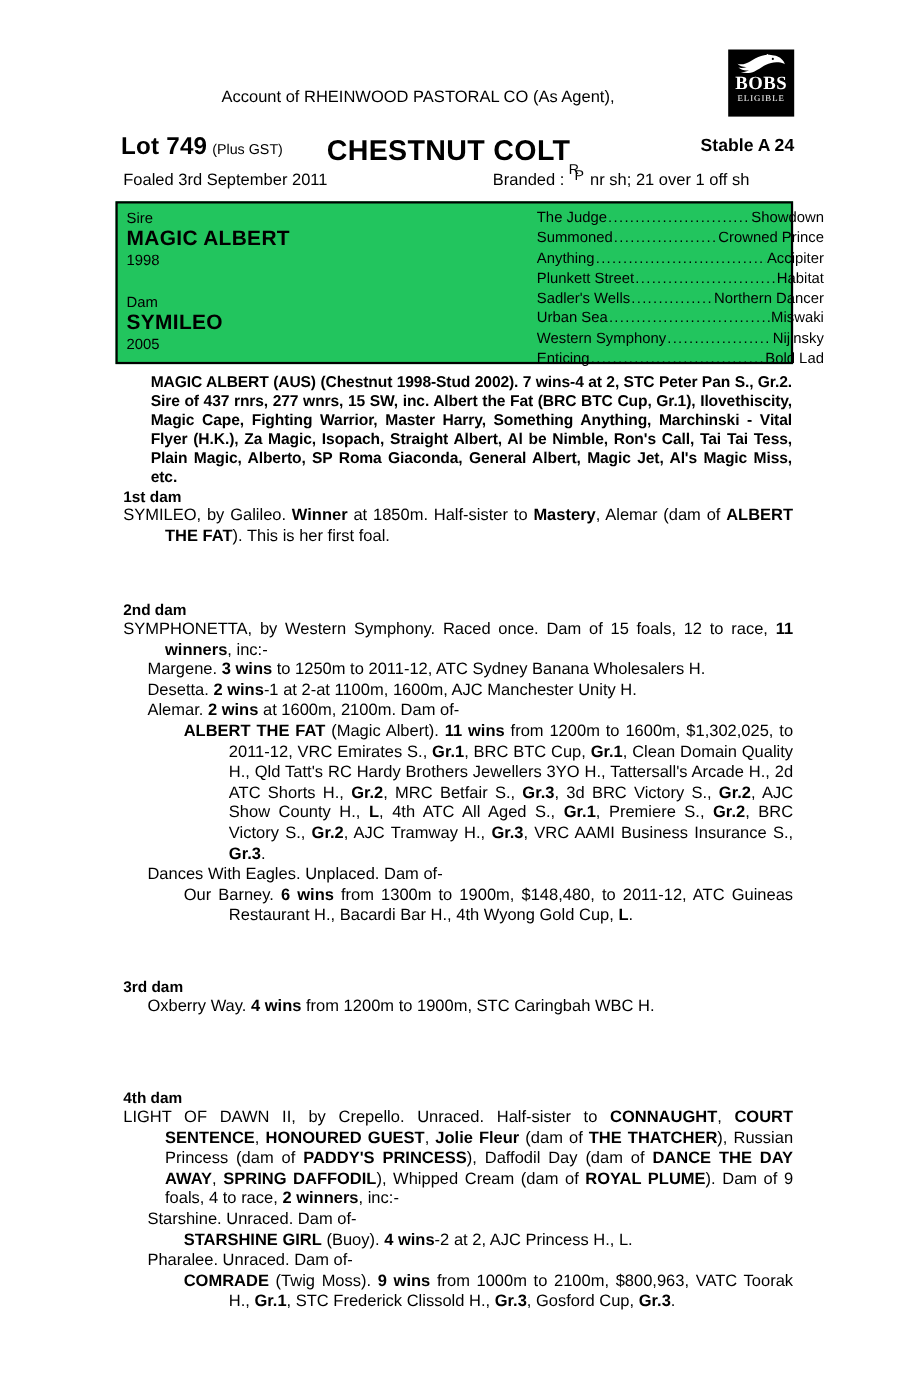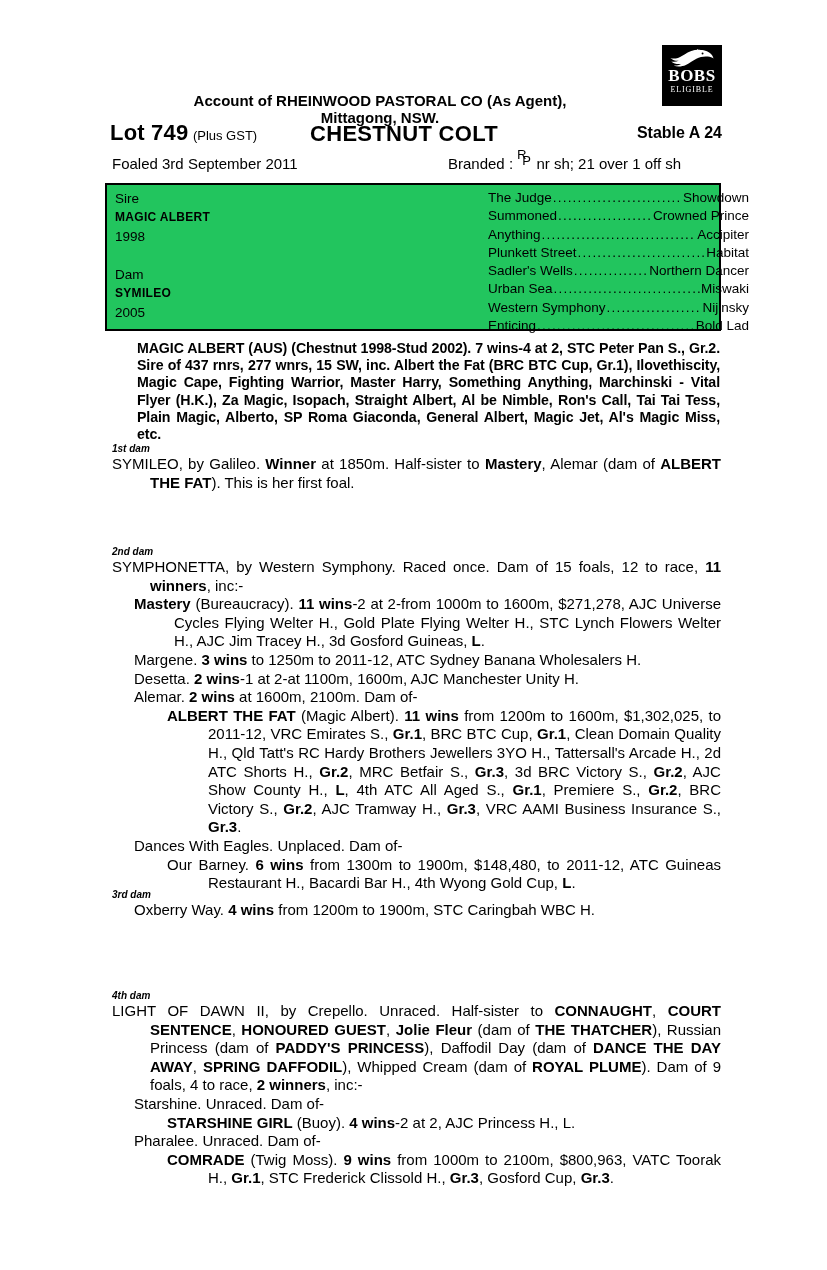--- a/index.html
+++ b/index.html
@@ -56,26 +56,26 @@
     color: #ffffff;
     font-family: "Liberation Serif", serif;
     font-size: 8px;
     font-weight: normal;
     letter-spacing: 0.9px;
     line-height: 10px;
   }
 
   .account {
     position: absolute;
-    top: 92px;
+    top: 80px;
     left: 110px;
     width: 540px;
     text-align: center;
     font-size: 15px;
-    font-weight: bold;
+    font-weight: normal;
     line-height: 17px;
   }
 
   .lot-row {
     position: absolute;
     top: 120px;
     left: 110px;
     width: 612px;
     height: 26px;
   }
@@ -90,23 +90,23 @@
     font-weight: bold;
     letter-spacing: 0.2px;
   }
   .lot-gst {
     font-size: 13px;
     font-weight: normal;
     letter-spacing: 0;
   }
   .lot-title {
     position: absolute;
-    left: 200px;
+    left: 187px;
     top: 1px;
-    font-size: 22px;
+    font-size: 26px;
     font-weight: bold;
     letter-spacing: 0.3px;
     white-space: nowrap;
   }
   .lot-stable {
     position: absolute;
     right: 0;
     top: 4px;
     font-size: 16px;
     font-weight: bold;
@@ -186,21 +186,21 @@
   .ped-col-c {
     position: absolute;
     left: 345px;
     top: 4px;
     right: 6px;
     font-size: 13.5px;
     line-height: 18.3px;
   }
   .ped-strong {
     font-weight: bold;
-    font-size: 12px;
+    font-size: 19px;
     letter-spacing: 0.3px;
   }
   .ped-b-spacer { height: 19px; }
   .ped-gap { height: 19px; }
 
   .leader-row {
     display: flex;
     align-items: baseline;
     width: 100%;
     white-space: nowrap;
@@ -230,24 +230,23 @@
     letter-spacing: -0.1px;
   }
 
   
   .dam-section {
     position: absolute;
     left: 112px;
     width: 609px;
   }
   .dam-head {
-    font-size: 10px;
+    font-size: 14px;
     font-weight: bold;
     margin-bottom: 1px;
-    font-style: italic;
   }
   .dam-body {
     font-size: 15px;
     line-height: 18.6px;
     text-align: justify;
   }
   .lvl0 {
     padding-left: 38px;
     text-indent: -38px;
     text-align: justify;
@@ -274,21 +273,20 @@
       <path fill="#ffffff" d="M70 4 C58 2 44 7 33 14 C26 18 20 22 13 23 C8 23.5 4 23 1 22 C6 27 13 29 20 28.5 C14 31 8 31 3 30 C9 35 17 37 25 35.5 C20 38.5 14 39.5 8 39 C16 42.5 27 42 36 38 C45 34 52 28 60 24 C68 20 77 18 86 19 C91 19.5 96 21 99 23 C97 16 91 10 84 7 C79 5 74 4.2 70 4 Z"></path>
       <circle fill="#000000" cx="74" cy="12" r="2.2"></circle>
       <path fill="#ffffff" d="M63 2 C66 5 69 8 71 12 C67 10 63 7 61 3 Z"></path>
     </svg>
     <div class="bobs-word">BOBS</div>
     <div class="bobs-sub">ELIGIBLE</div>
   </div>
 
   <div class="account">
     <div>Account of RHEINWOOD PASTORAL CO (As Agent),</div>
-    <div>Mittagong, NSW.</div>
   </div>
 
   <div class="lot-row">
     <div class="lot-left">
       <span class="lot-num">Lot 749</span>
       <span class="lot-gst">(Plus GST)</span>
     </div>
     <div class="lot-title">CHESTNUT COLT</div>
     <div class="lot-stable">Stable A 24</div>
   </div>
@@ -358,21 +356,20 @@
       <div class="dam-section" style="top: 443px;">
         <div class="dam-head">1st dam</div>
         <div class="dam-body">
           <div class="lvl0">SYMILEO, by Galileo. <b>Winner</b> at 1850m. Half-sister to <b>Mastery</b>, Alemar (dam of <b>ALBERT THE FAT</b>). This is her first foal.</div>
         </div>
       </div>
       <div class="dam-section" style="top: 546px;">
         <div class="dam-head">2nd dam</div>
         <div class="dam-body">
           <div class="lvl0">SYMPHONETTA, by Western Symphony. Raced once. Dam of 15 foals, 12 to race, <b>11 winners</b>, inc:-</div>
-          <div class="lvl1"><b>Mastery</b> (Bureaucracy). <b>11 wins</b>-2 at 2-from 1000m to 1600m, $271,278, AJC Universe Cycles Flying Welter H., Gold Plate Flying Welter H., STC Lynch Flowers Welter H., AJC Jim Tracey H., 3d Gosford Guineas, <b>L</b>.</div>
           <div class="lvl1">Margene. <b>3 wins</b> to 1250m to 2011-12, ATC Sydney Banana Wholesalers H.</div>
           <div class="lvl1">Desetta. <b>2 wins</b>-1 at 2-at 1100m, 1600m, AJC Manchester Unity H.</div>
           <div class="lvl1">Alemar. <b>2 wins</b> at 1600m, 2100m. Dam of-</div>
           <div class="lvl2"><b>ALBERT THE FAT</b> (Magic Albert). <b>11 wins</b> from 1200m to 1600m, $1,302,025, to 2011-12, VRC Emirates S., <b>Gr.1</b>, BRC BTC Cup, <b>Gr.1</b>, Clean Domain Quality H., Qld Tatt's RC Hardy Brothers Jewellers 3YO H., Tattersall's Arcade H., 2d ATC Shorts H., <b>Gr.2</b>, MRC Betfair S., <b>Gr.3</b>, 3d BRC Victory S., <b>Gr.2</b>, AJC Show County H., <b>L</b>, 4th ATC All Aged S., <b>Gr.1</b>, Premiere S., <b>Gr.2</b>, BRC Victory S., <b>Gr.2</b>, AJC Tramway H., <b>Gr.3</b>, VRC AAMI Business Insurance S., <b>Gr.3</b>.</div>
           <div class="lvl1">Dances With Eagles. Unplaced. Dam of-</div>
           <div class="lvl2">Our Barney. <b>6 wins</b> from 1300m to 1900m, $148,480, to 2011-12, ATC Guineas Restaurant H., Bacardi Bar H., 4th Wyong Gold Cup, <b>L</b>.</div>
         </div>
       </div>
       <div class="dam-section" style="top: 889px;">
         <div class="dam-head">3rd dam</div>

